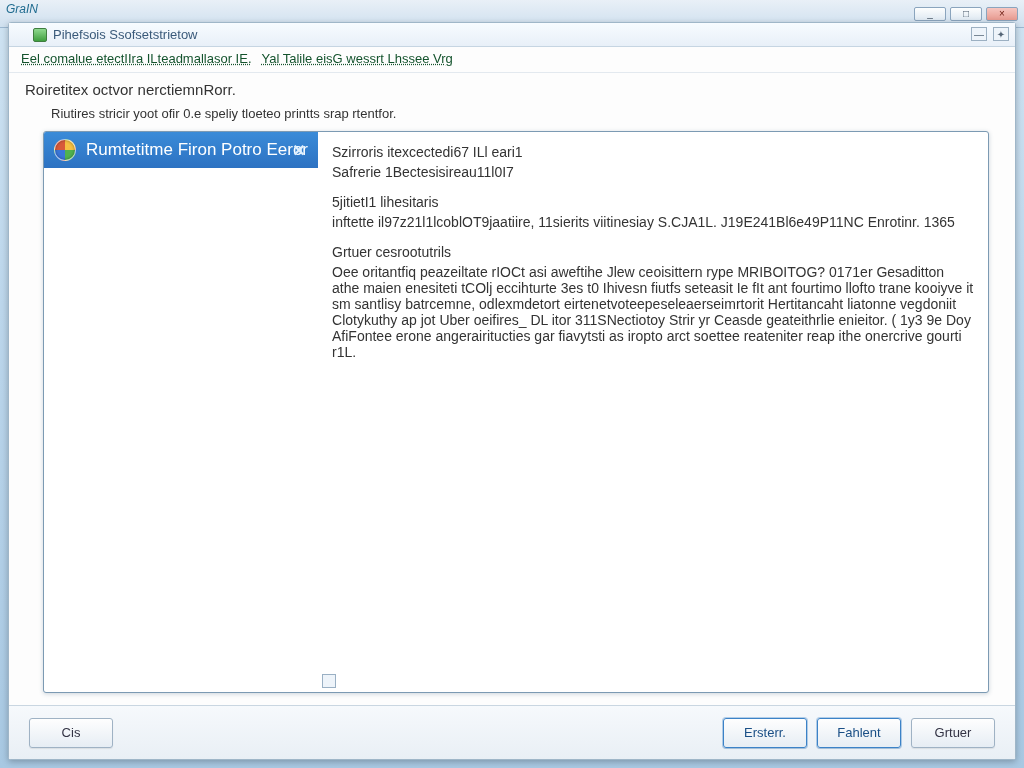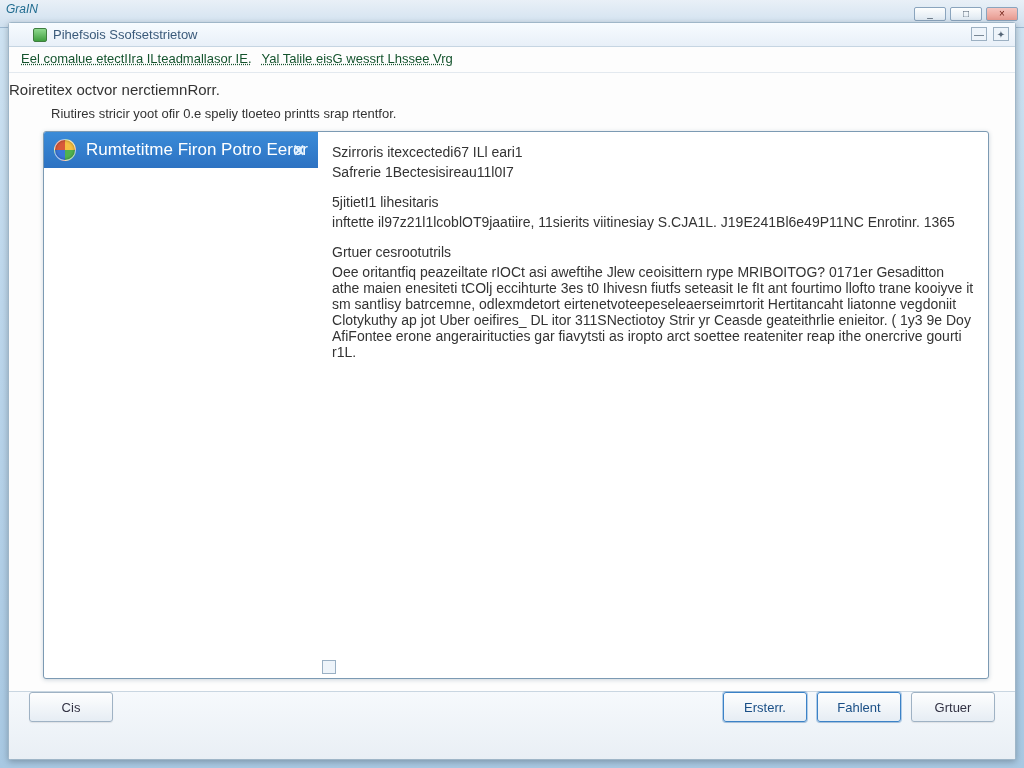--- a/index.html
+++ b/index.html
@@ -69,21 +69,21 @@
   .win-subnav {
     padding: 4px 10px 6px 12px;
     display:flex; gap:10px; align-items:center;
     font-size: 13px;
     color:#1a5aa8;
     border-bottom: 1px solid #e3e9ef;
   }
   .win-subnav a { color:#14532d; text-decoration: underline dotted; cursor:pointer; }
 
   .win-heading {
-    padding: 8px 16px 4px 0;
+    padding: 8px 16px 4px 16px;
     font-size: 15px;
     color:#333;
   }
   .win-sub {
     padding: 4px 32px 10px 42px;
     font-size: 13px;
     color:#333;
   }
 
   .panel-area {
@@ -131,24 +131,24 @@
     overflow:hidden;
   }
   .panel-body p { margin-bottom: 4px; }
   .panel-body .gap { height: 10px; }
   .panel-body .scroll-hint {
     position:absolute; left:4px; bottom:4px;
     width:14px;height:14px; border:1px solid #9ab0c4; background:#eef4fa;
   }
 
   .footer {
-    height: 68px;
+    height: 54px;
     border-top: 1px solid #c9d6e1;
     background: linear-gradient(#f6f9fc,#e9eff5);
-    display:flex; 
+    display:flex; align-items:center;
     padding: 0 20px;
     gap: 10px;
   }
   .footer .spacer { flex:1; }
   .btn {
     min-width: 84px; height: 30px;
     padding: 0 14px;
     border: 1px solid #9fb2c4;
     background: linear-gradient(#fefefe,#e6edf4);
     border-radius: 3px;

